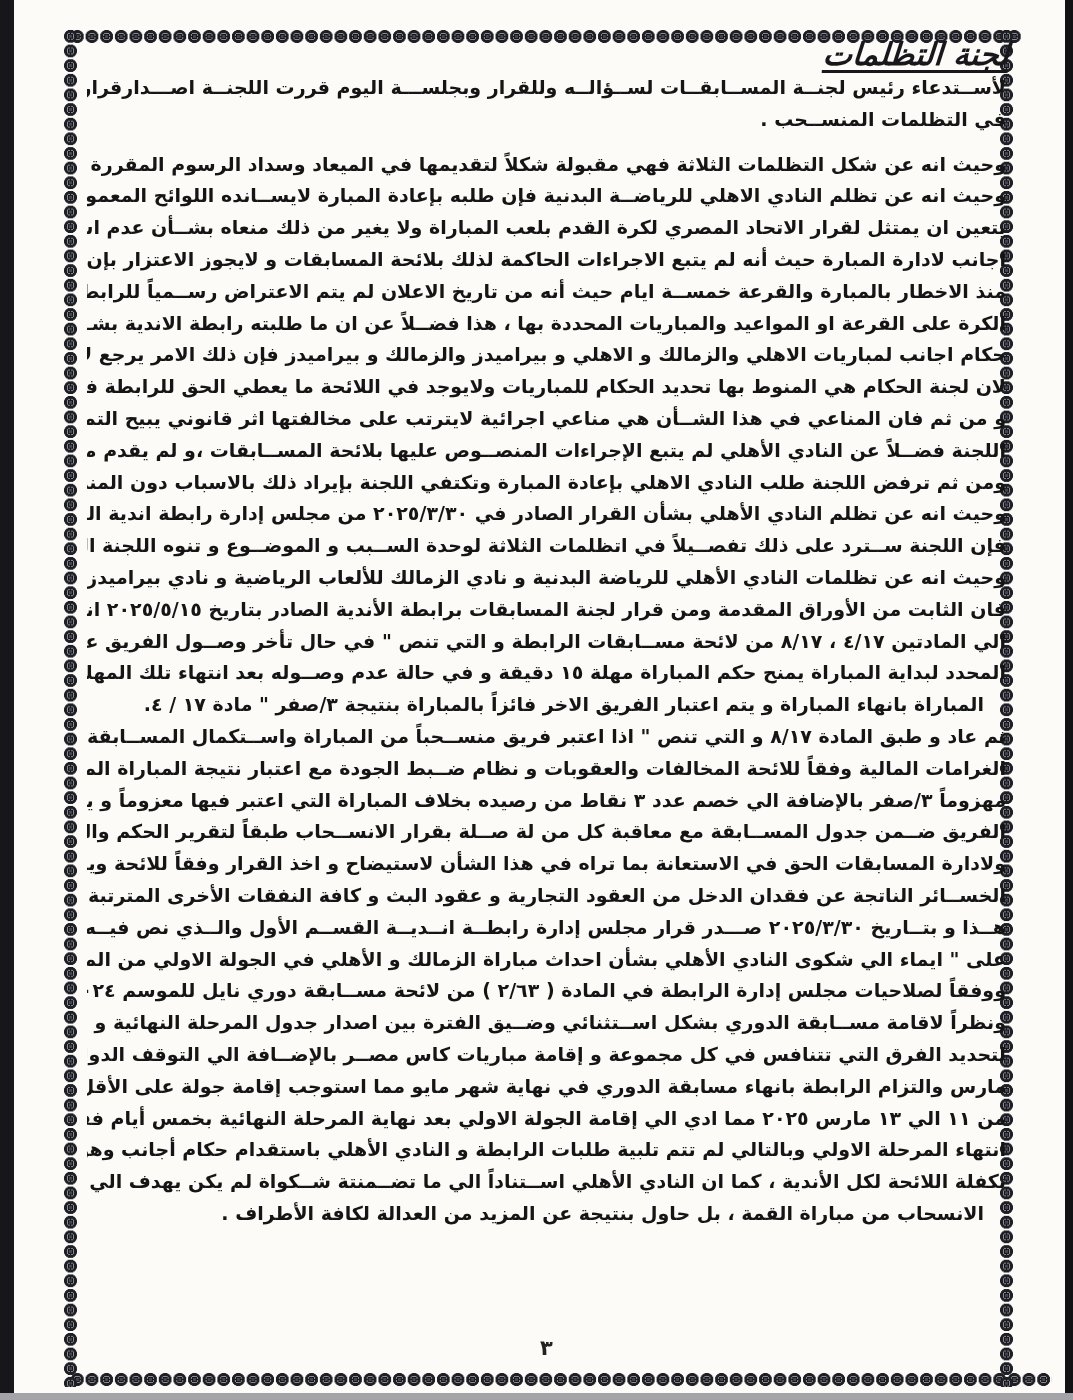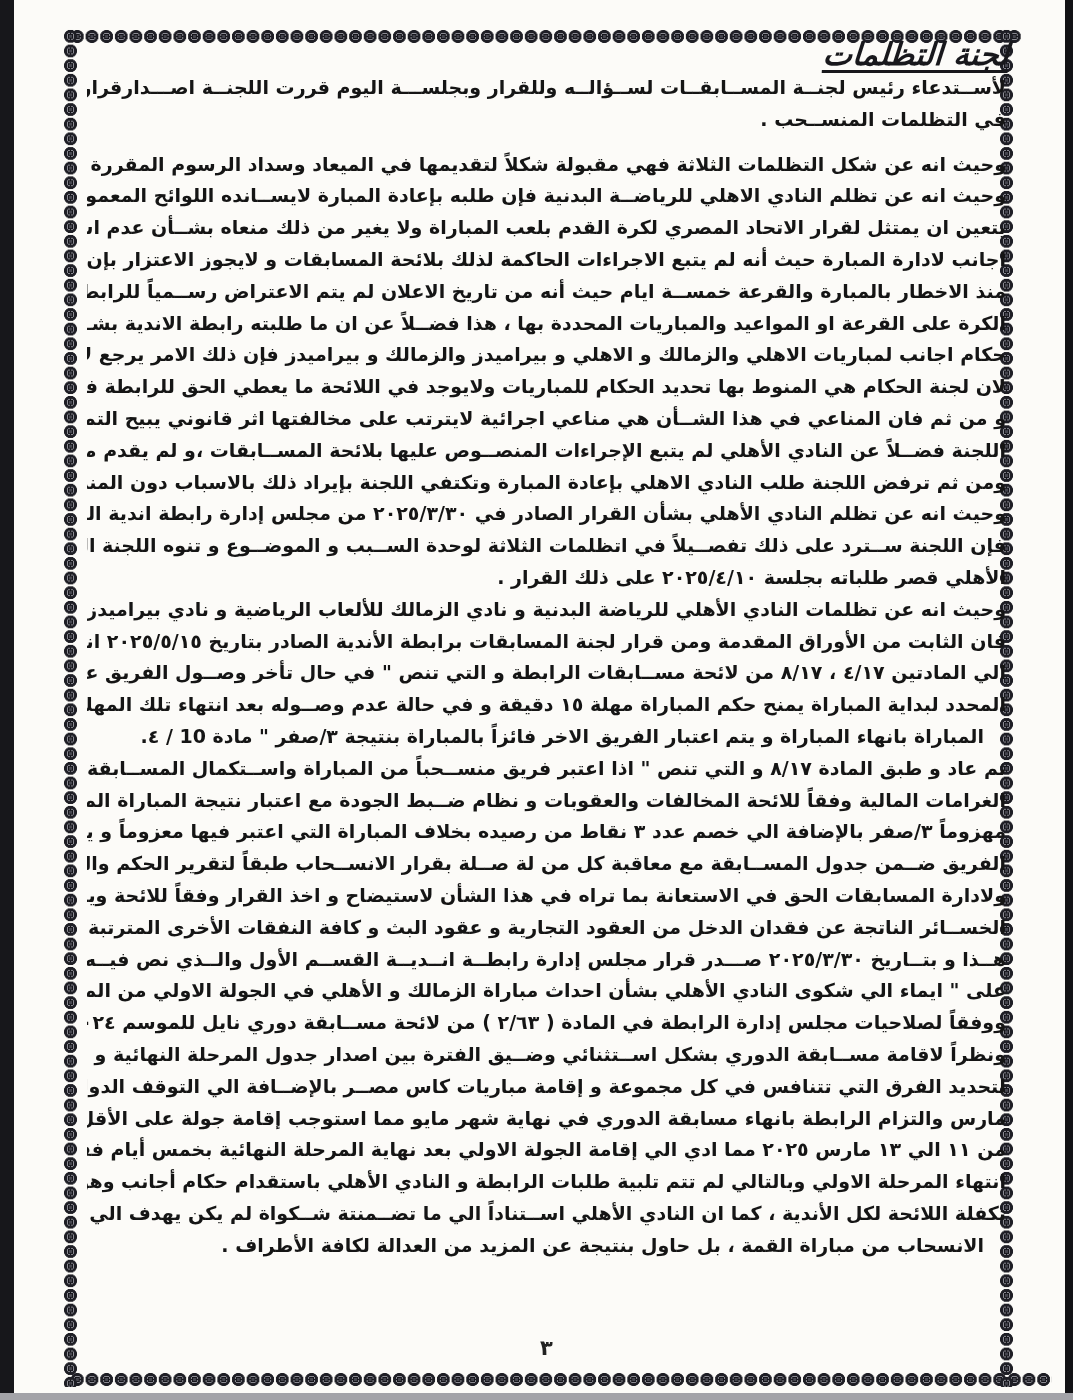--- a/index.html
+++ b/index.html
@@ -93,26 +93,25 @@
     <div class="line">اجانب لادارة المبارة حيث أنه لم يتبع الاجراءات الحاكمة لذلك بلائحة المسابقات و لايجوز الاعتزار بإن فارق الايام</div>
     <div class="line">منذ الاخطار بالمبارة والقرعة خمســة ايام حيث أنه من تاريخ الاعلان لم يتم الاعتراض رســمياً للرابطة اولاتحاد</div>
     <div class="line">الكرة على القرعة او المواعيد والمباريات المحددة بها ، هذا فضــلاً عن ان ما طلبته رابطة الاندية بشــأن احضــار</div>
     <div class="line">حكام اجانب لمباريات الاهلي والزمالك و الاهلي و بيراميدز والزمالك و بيراميدز فإن ذلك الامر يرجع لاتحاد الكرة</div>
     <div class="line">لان لجنة الحكام هي المنوط بها تحديد الحكام للمباريات ولايوجد في اللائحة ما يعطي الحق للرابطة في ذلك الامر ،</div>
     <div class="line">و من ثم فان المناعي في هذا الشــأن هي مناعي اجرائية لايترتب على مخالفتها اثر قانوني يبيح التمســك به امام</div>
     <div class="line">اللجنة فضــلاً عن النادي الأهلي لم يتبع الإجراءات المنصــوص عليها بلائحة المســابقات ،و لم يقدم ما يفيد ذلك ،</div>
     <div class="line last">ومن ثم ترفض اللجنة طلب النادي الاهلي بإعادة المبارة وتكتفي اللجنة بإيراد ذلك بالاسباب دون المنطوق .</div>
     <div class="line">وحيث انه عن تظلم النادي الأهلي بشأن القرار الصادر في ٢٠٢٥/٣/٣٠ من مجلس إدارة رابطة اندية القسم الأول</div>
     <div class="line">فإن اللجنة ســترد على ذلك تفصــيلاً في اتظلمات الثلاثة لوحدة الســبب و الموضــوع و تنوه اللجنة الي ان النادي</div>
-    <div class="line last">الأهلي قصر طلباته بجلسة ٢٠٢٥/٤/١٠  على ذلك القرار .</div>
     <div class="line">وحيث انه عن تظلمات النادي الأهلي للرياضة البدنية و نادي الزمالك للألعاب الرياضية و نادي بيراميدز اف سي ،</div>
     <div class="line">فان الثابت من الأوراق المقدمة ومن قرار لجنة المسابقات برابطة الأندية الصادر بتاريخ ٢٠٢٥/٥/١٥ انه استند</div>
     <div class="line">الي المادتين ٤/١٧ ، ٨/١٧ من لائحة مســابقات الرابطة و التي تنص " في حال تأخر وصــول الفريق عن الموعد</div>
     <div class="line">المحدد لبداية المباراة يمنح حكم المباراة مهلة ١٥ دقيقة و في حالة عدم وصــوله بعد انتهاء تلك المهلة يقوم حكم</div>
-    <div class="line last ind">المباراة بانهاء المباراة و يتم اعتبار الفريق الاخر فائزاً بالمباراة بنتيجة ٣/صفر " مادة 10 / ٤.</div>
+    <div class="line last ind">المباراة بانهاء المباراة و يتم اعتبار الفريق الاخر فائزاً بالمباراة بنتيجة ٣/صفر " مادة ١٧ / ٤.</div>
     <div class="line">ثم عاد و طبق المادة ٨/١٧ و التي تنص " اذا اعتبر فريق منســحباً من المباراة واســتكمال المســابقة يتم توقيع</div>
     <div class="line">الغرامات المالية وفقاً للائحة المخالفات والعقوبات و نظام ضــبط الجودة مع اعتبار نتيجة المباراة المنســحب فيها</div>
     <div class="line">مهزوماً ٣/صفر بالإضافة الي خصم عدد ٣ نقاط من رصيده بخلاف المباراة التي اعتبر فيها معزوماً و يعاد ترتيب</div>
     <div class="line">الفريق ضــمن جدول المســابقة مع معاقبة كل من لة صــلة بقرار الانســحاب طبقاً لتقرير الحكم والمرافقين</div>
     <div class="line">ولادارة المسابقات الحق في الاستعانة بما تراه في هذا الشأن لاستيضاح و اخذ القرار وفقاً للائحة ويتحمل النادي</div>
     <div class="line">الخســائر الناتجة عن فقدان الدخل من العقود التجارية و عقود البث و كافة النفقات الأخرى المترتبة على المشــاركة</div>
     <div class="line">هــذا و بتــاريخ ٢٠٢٥/٣/٣٠ صـــدر قرار مجلس إدارة رابطــة انــديــة القســم الأول والــذي نص فيــه</div>
     <div class="line">على " ايماء الي شكوى النادي الأهلي بشأن احداث مباراة الزمالك و الأهلي في الجولة الاولي من المرحلة النهائية</div>
     <div class="line">ووفقاً لصلاحيات مجلس إدارة الرابطة في المادة ( ٢/٦٣ ) من لائحة مســابقة دوري نايل للموسم ٢٠٢٤-٢٠٢٥</div>
     <div class="line">ونظراً لاقامة مســابقة الدوري بشكل اســتثنائي وضــيق الفترة بين اصدار جدول المرحلة النهائية و الرحلة الاولي</div>

